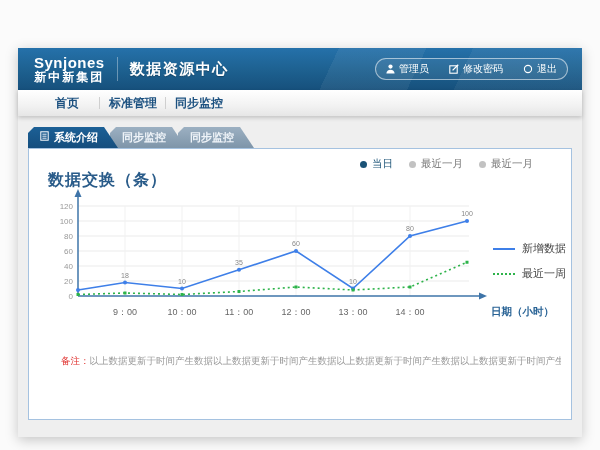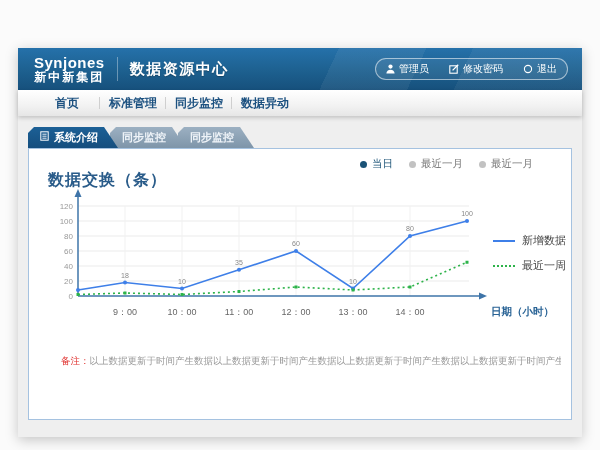--- a/index.html
+++ b/index.html
@@ -69,21 +69,21 @@
   
   .period{position:absolute;top:8px;right:38px;display:flex;gap:16px;align-items:flex-end;}
   .p-opt{display:flex;align-items:center;gap:5px;font-size:10.5px;color:#777;cursor:pointer;}
   .p-dot{width:7px;height:7px;border-radius:50%;background:#c2c2c2;}
   .p-opt.sel .p-dot{background:#1a5276;}
   .p-opt.sel{color:#1a5276;}
   
   .ylabel{position:absolute;left:19px;top:21px;font-size:16px;font-weight:bold;color:#2a5c8a;letter-spacing:1px;}
   .chart-svg{position:absolute;left:20px;top:38px;}
   .chart-legend{position:absolute;left:464px;top:84px;}
-  .lg-row{display:flex;align-items:center;gap:7px;margin-bottom:10px;}
+  .lg-row{display:flex;align-items:center;gap:7px;margin-bottom:10px;margin-top:8px;}
   .lg-swatch{width:22px;height:0;border-top:2px solid #888;}
   .lg-label{font-size:11px;color:#444;}
   
   .note{position:absolute;left:32px;top:206px;width:500px;font-size:9.5px;color:#999;white-space:nowrap;overflow:hidden;}
   .note-prefix{color:#e0312e;}
 </style>
 </head>
 <body>
 
 <div class="window">
@@ -123,21 +123,20 @@
         </span>
         <span>退出</span>
       </span>
     </div>
   </div>
 
   <div class="nav">
     <div class="nav-item">首页</div>
     <div class="nav-item">标准管理</div>
     <div class="nav-item">同步监控</div>
-    <div class="nav-item">数据异动</div>
   </div>
 
   <div class="content">
 
     <div class="tabs">
       <div class="tab active">
         <span class="doc-icon">
           <svg width="9" height="10" viewBox="0 0 9 10">
               <rect x="0.8" y="0.8" width="7.4" height="8.4" fill="none" stroke="#fff" stroke-width="1"></rect>
               <line x1="2.4" y1="3.2" x2="6.6" y2="3.2" stroke="#fff" stroke-width="0.9"></line>

